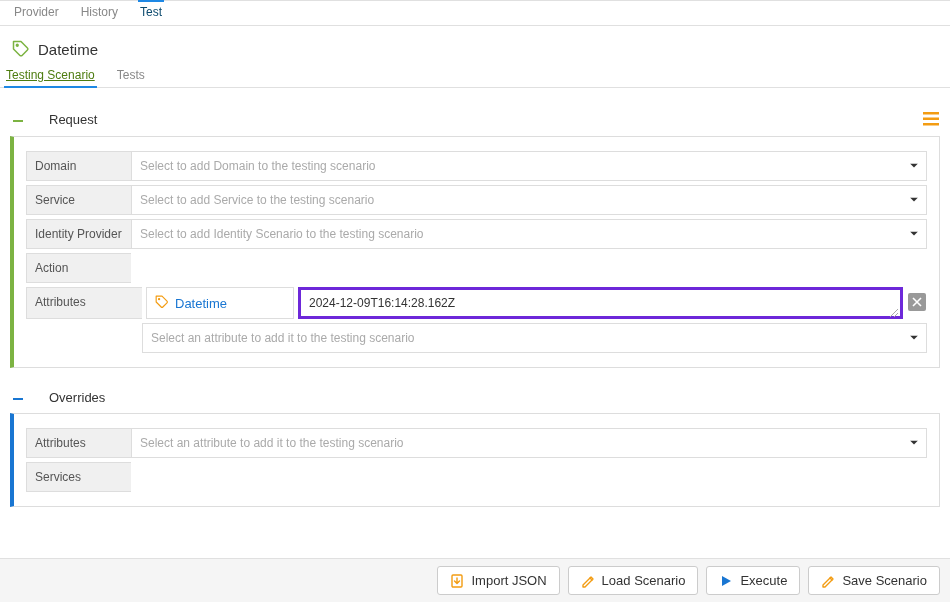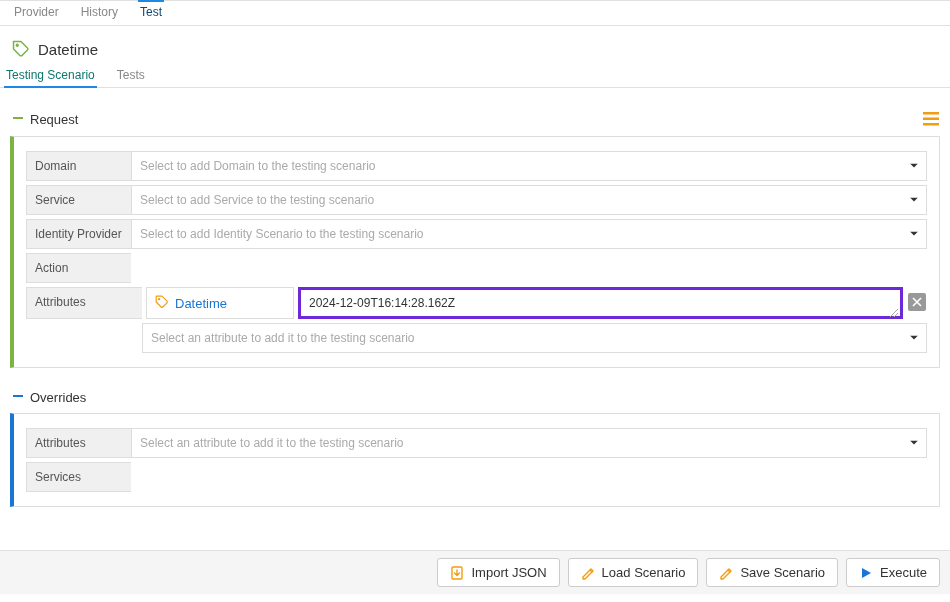--- a/index.html
+++ b/index.html
@@ -9,26 +9,26 @@
 .top-tab { font-size: 12px; color: #888; cursor: pointer; padding: 4px 2px 6px 2px; position: relative; }
 .top-tab.active { color: #0c4a6e; }
 .top-tab.active::before { content: ""; position: absolute; top: -1px; left: 0; right: 0; height: 2px; background: #1e88e5; }
 
 .title-row { display: flex; align-items: center; gap: 8px; padding: 14px 12px 8px 12px; }
 .tag-icon { width: 18px; height: 18px; display: inline-flex; align-items: center; justify-content: center; }
 .title-text { font-size: 15px; color: #333; }
 
 .sub-tabs { display: flex; gap: 18px; padding: 0 0 0 4px; border-bottom: 1px solid #e0e0e0; height: 22px; align-items: flex-end; }
 .sub-tab { font-size: 12px; color: #888; cursor: pointer; padding: 3px 2px 5px 2px; position: relative; }
-.sub-tab.active { color: #0f766e; }
+.sub-tab.active { color: #4d7c0f; text-decoration: underline; }
 .sub-tab.active::after { content: ""; position: absolute; bottom: -1px; left: 0; right: 0; height: 2px; background: #1e88e5; }
 
 .section { margin: 22px 10px 0 10px; }
 .section-header { display: flex; align-items: center; justify-content: space-between; padding: 0 0 8px 2px; }
-.section-header-left { display: flex; align-items: flex-start; gap: 6px; }
+.section-header-left { display: flex; align-items: flex-end; gap: 25px; }
 .toggle-icon { width: 12px; height: 12px; display: inline-flex; align-items: center; justify-content: center; cursor: pointer; }
 .section-title { font-size: 13px; color: #333; }
 .menu-icon { width: 18px; height: 18px; cursor: pointer; display: inline-flex; align-items: center; justify-content: center; }
 
 .panel { border: 1px solid #ddd; border-left: 4px solid; padding: 14px 12px 14px 12px; background: #fff; }
 .panel.green { border-left-color: #7cb342; }
 .panel.blue { border-left-color: #1976d2; }
 
 .form-row { display: flex; margin-bottom: 4px; }
 .form-label { width: 105px; background: #f0f0f0; border: 1px solid #ddd; border-right: none; padding: 7px 8px; font-size: 12px; color: #555; display: flex; align-items: flex-start; }
@@ -44,21 +44,21 @@
 .attr-value { flex: 1; border: 3px solid #6d28d9; padding: 6px 8px; font-size: 12px; color: #333; position: relative; }
 .attr-value .resize { position: absolute; right: 2px; bottom: 2px; width: 8px; height: 8px; }
 .attr-remove { width: 20px; height: 30px; display: flex; align-items: center; justify-content: center; }
 .attr-remove .x-btn { width: 18px; height: 18px; background: #999; color: #fff; display: flex; align-items: center; justify-content: center; font-size: 12px; border-radius: 2px; cursor: pointer; }
 
 .attr-select-row { display: flex; margin-top: 4px; }
 .attr-select-spacer { width: 116px; }
 .attr-select-control { flex: 1; border: 1px solid #ddd; position: relative; }
 .attr-select-control .placeholder { color: #aaa; font-size: 12px; padding: 7px 8px; display: block; }
 
-.bottom-bar { position: absolute; bottom: 8px; left: 0; right: 0; height: 44px; background: #f5f5f5; border-top: 1px solid #e0e0e0; display: flex; align-items: center; justify-content: flex-end; gap: 8px; padding: 0 10px; }
+.bottom-bar { position: absolute; bottom: 0; left: 0; right: 0; height: 44px; background: #f5f5f5; border-top: 1px solid #e0e0e0; display: flex; align-items: center; justify-content: flex-end; gap: 8px; padding: 0 10px; }
 .btn { background: #fff; border: 1px solid #ccc; border-radius: 3px; padding: 6px 12px; font-size: 13px; color: #333; display: inline-flex; align-items: center; gap: 7px; cursor: pointer; }
 .btn .btn-icon { width: 14px; height: 14px; display: inline-flex; align-items: center; justify-content: center; }
 </style>
 </head>
 <body>
 
 <div class="top-tabs">
   <div class="top-tab">Provider</div>
   <div class="top-tab">History</div>
   <div class="top-tab active">Test</div>
@@ -223,28 +223,28 @@
     <span class="btn-icon">
       <svg width="14" height="14" viewBox="0 0 14 14" fill="none" stroke="#f39c12" stroke-width="1.4" stroke-linecap="round" stroke-linejoin="round">
           <path d="M2 11 L2 13 L4 13 L12 5 L10 3 Z"></path>
           <path d="M9 4 L11 6"></path>
         </svg>
     </span>
     <span>Load Scenario</span>
   </button>
   <button class="btn">
     <span class="btn-icon">
+      <svg width="12" height="12" viewBox="0 0 12 12">
+          <path d="M2 1 L11 6 L2 11 Z" fill="#1976d2"></path>
+        </svg>
+    </span>
+    <span>Execute</span>
+  </button>
+  <button class="btn">
+    <span class="btn-icon">
       <svg width="14" height="14" viewBox="0 0 14 14" fill="none" stroke="#f39c12" stroke-width="1.4" stroke-linecap="round" stroke-linejoin="round">
           <path d="M2 11 L2 13 L4 13 L12 5 L10 3 Z"></path>
           <path d="M9 4 L11 6"></path>
         </svg>
     </span>
     <span>Save Scenario</span>
   </button>
-  <button class="btn">
-    <span class="btn-icon">
-      <svg width="12" height="12" viewBox="0 0 12 12">
-          <path d="M2 1 L11 6 L2 11 Z" fill="#1976d2"></path>
-        </svg>
-    </span>
-    <span>Execute</span>
-  </button>
 </div>
 
 </body></html>

